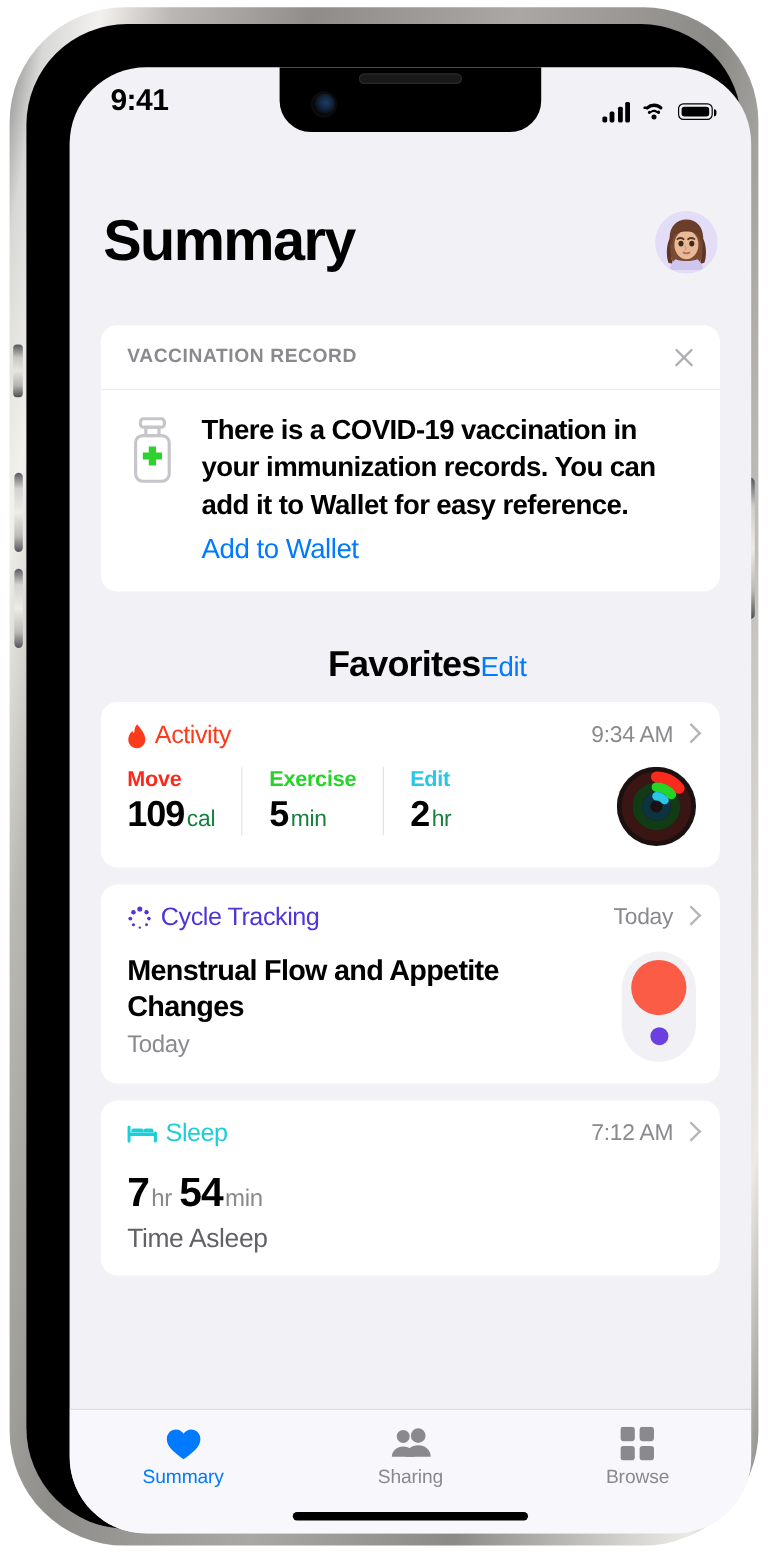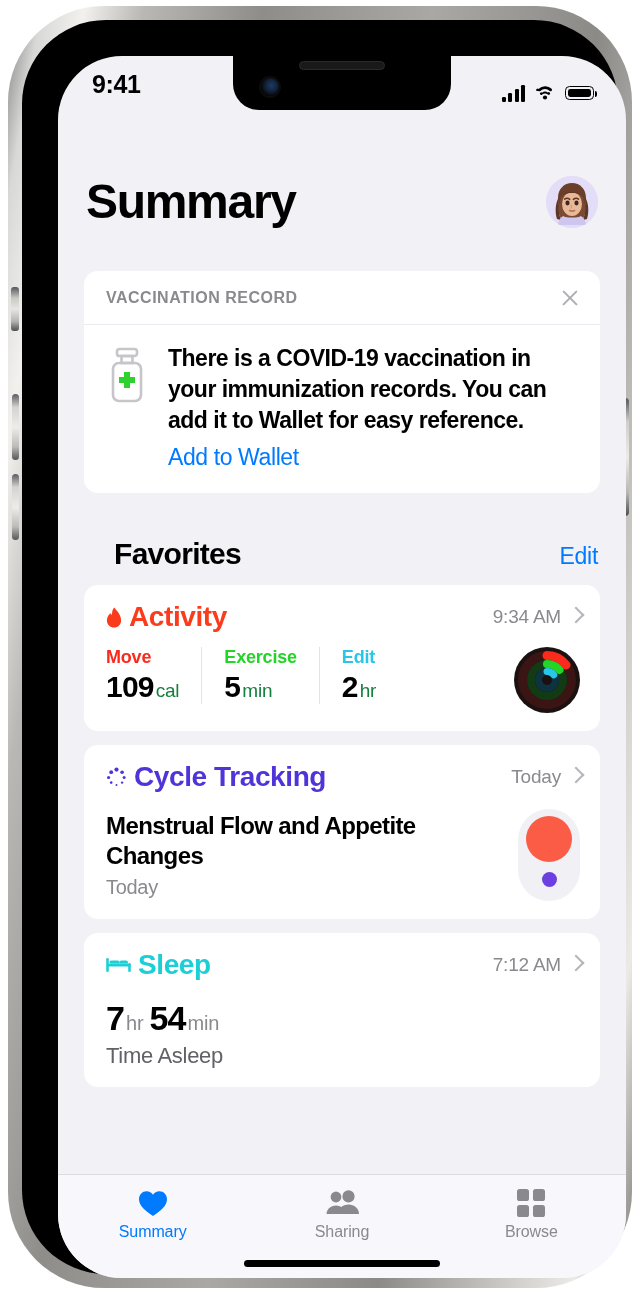--- a/index.html
+++ b/index.html
@@ -254,21 +254,21 @@
     margin-top: 9px;
     font-size: 23px;
     color: #007aff;
     letter-spacing: -0.4px;
     cursor: pointer;
   }
 
   .section-head {
     display: flex;
     align-items: baseline;
-    justify-content: space-between;
+    justify-content: center;
     padding: 44px 28px 14px 28px;
     margin-left: 28px;
   }
   .section-title {
     font-size: 30px;
     font-weight: bold;
     letter-spacing: -0.7px;
     color: #000;
   }
   .section-action {
@@ -284,22 +284,22 @@
     display: flex;
     align-items: center;
     justify-content: space-between;
   }
   .fav-head-left {
     display: flex;
     align-items: center;
     gap: 7px;
   }
   .fav-name {
-    font-size: 28px;
-    font-weight: bold;
+    font-size: 21px;
+    font-weight: normal;
     letter-spacing: -0.4px;
   }
   .fav-head-right {
     display: flex;
     align-items: flex-start;
     gap: 9px;
   }
   .fav-time {
     font-size: 19px;
     color: #8a8a8e;

